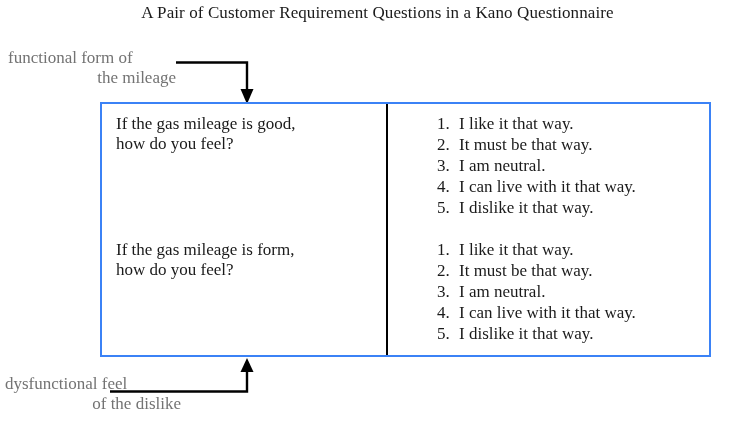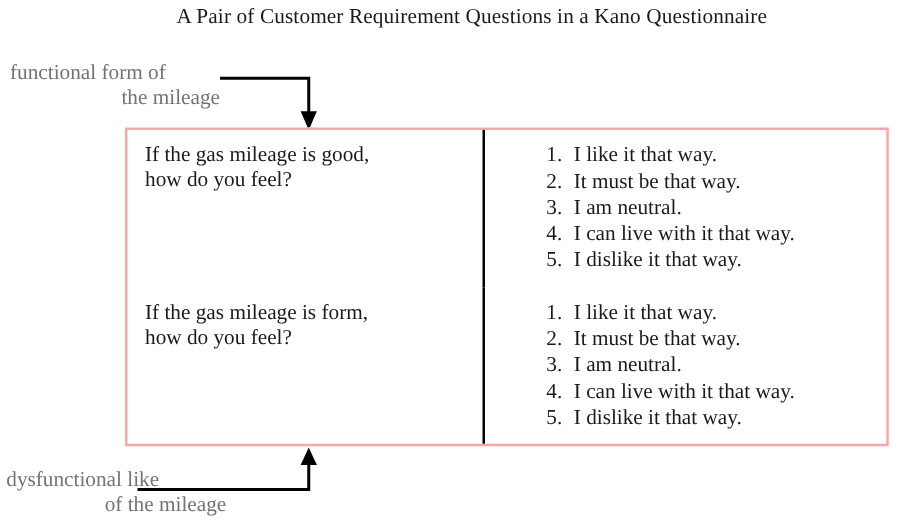--- a/index.html
+++ b/index.html
@@ -83,21 +83,21 @@
     height: 45px;
   }
 
   
   #kano-table {
     position: absolute;
     left: 100px;
     top: 102px;
     width: 611px;
     height: 255px;
-    border: 2px solid #fca5a5;
+    border: 2px solid #3b82f6;
     border-collapse: collapse;
     box-sizing: border-box;
     background: #ffffff;
   }
 
   #kano-table table {
     border-collapse: collapse;
     width: 100%;
     height: 100%;
     table-layout: fixed;
@@ -207,17 +207,17 @@
       </tbody>
     </table>
   </div>
 
   <svg class="leader" id="leader-bottom" viewBox="0 0 155 45" width="155" height="45">
     <path d="M 5 36.5 L 142 36.5 L 142 13" stroke="#000000" stroke-width="2.4" fill="none"></path>
     <polygon points="142,3 135.5,17 148.5,17" fill="#000000"></polygon>
   </svg>
 
   <div class="callout-label" id="dysfunctional-label">
-    <span class="line1">dysfunctional like</span>
-    <span class="line2">of the mileage</span>
+    <span class="line1">dysfunctional feel</span>
+    <span class="line2">of the dislike</span>
   </div>
 
 </div>
 
 </body></html>

